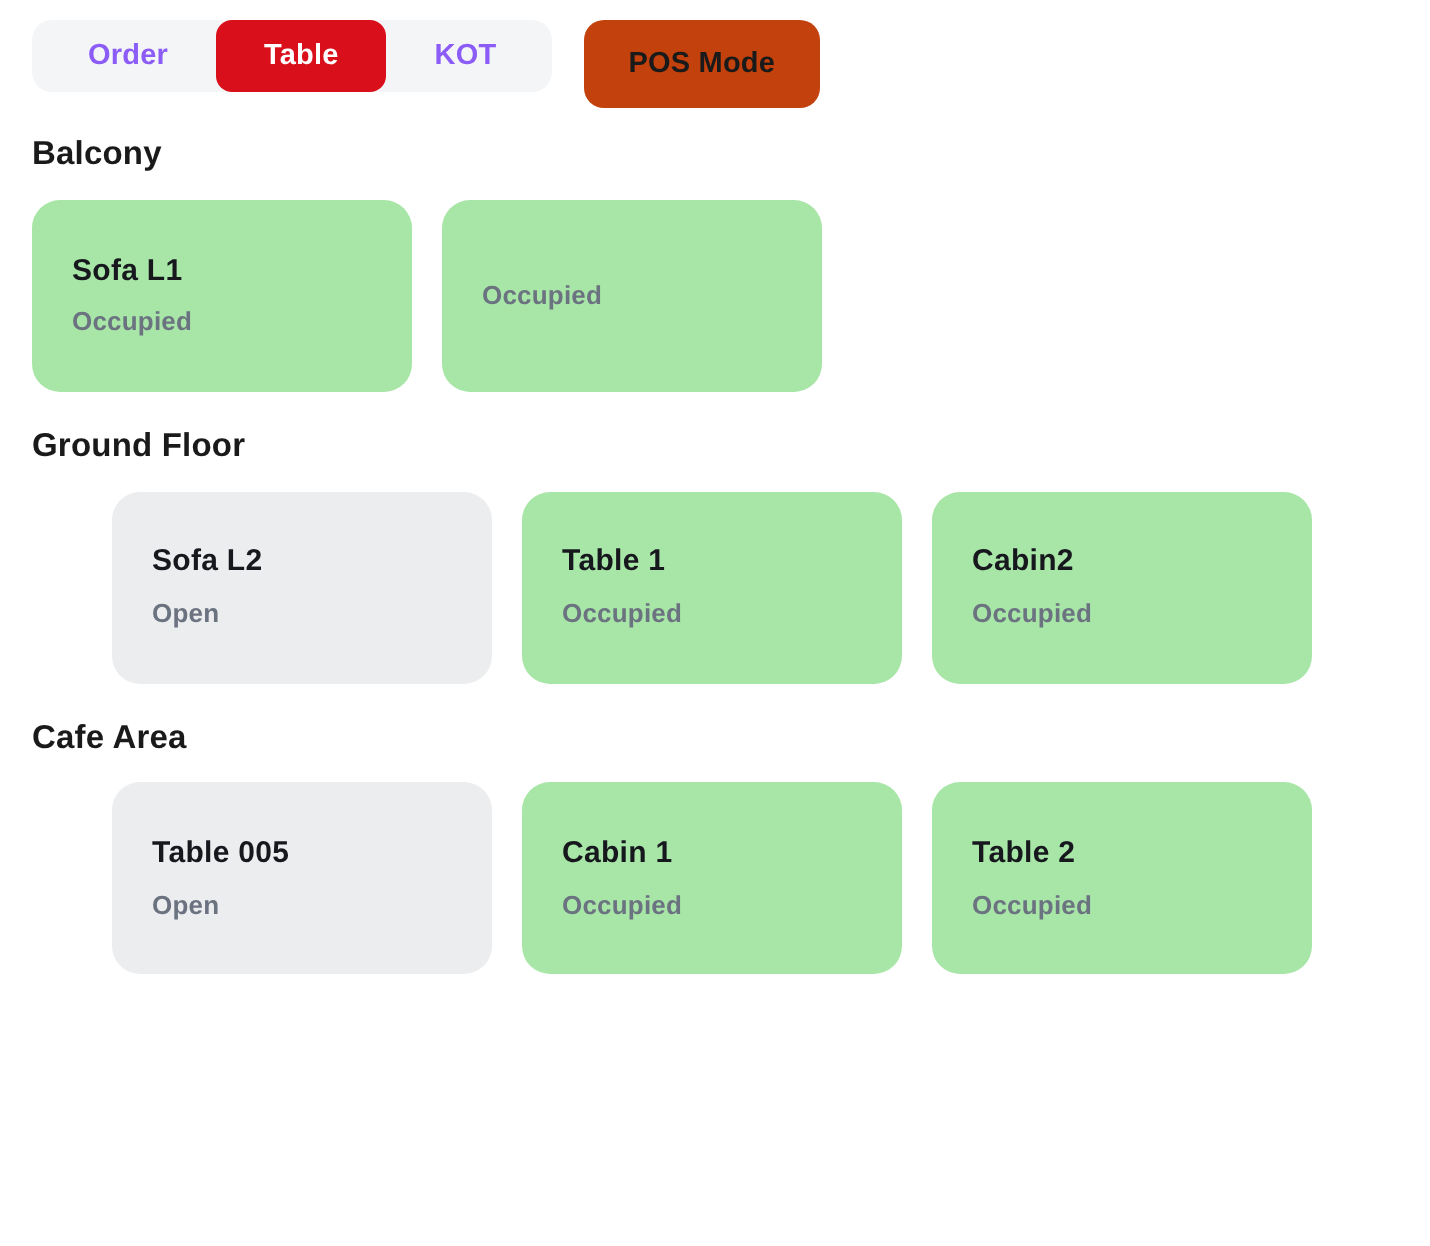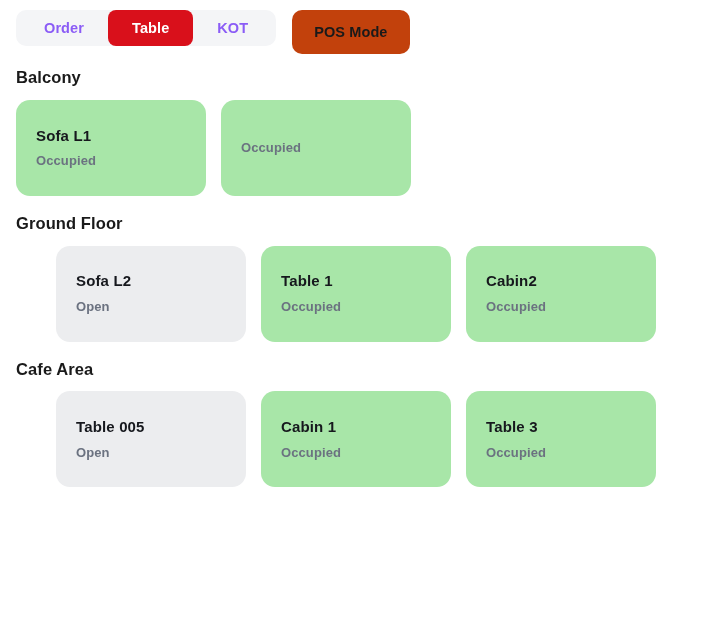--- a/index.html
+++ b/index.html
@@ -191,20 +191,20 @@
       <div class="card-row">
         <div class="card open">
           <div class="card-title">Table 005</div>
           <div class="card-status">Open</div>
         </div>
         <div class="card occupied">
           <div class="card-title">Cabin 1</div>
           <div class="card-status">Occupied</div>
         </div>
         <div class="card occupied">
-          <div class="card-title">Table 3</div>
+          <div class="card-title">Table 2</div>
           <div class="card-status">Occupied</div>
         </div>
       </div>
     </div>
 
   </div>
 </div>
 
 </body></html>

